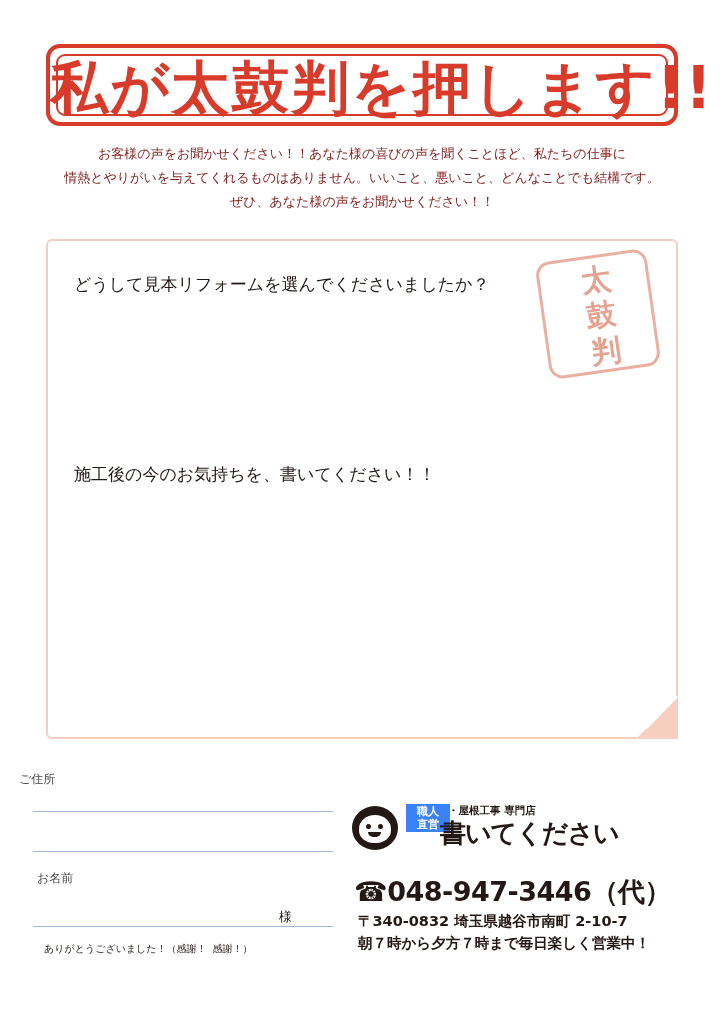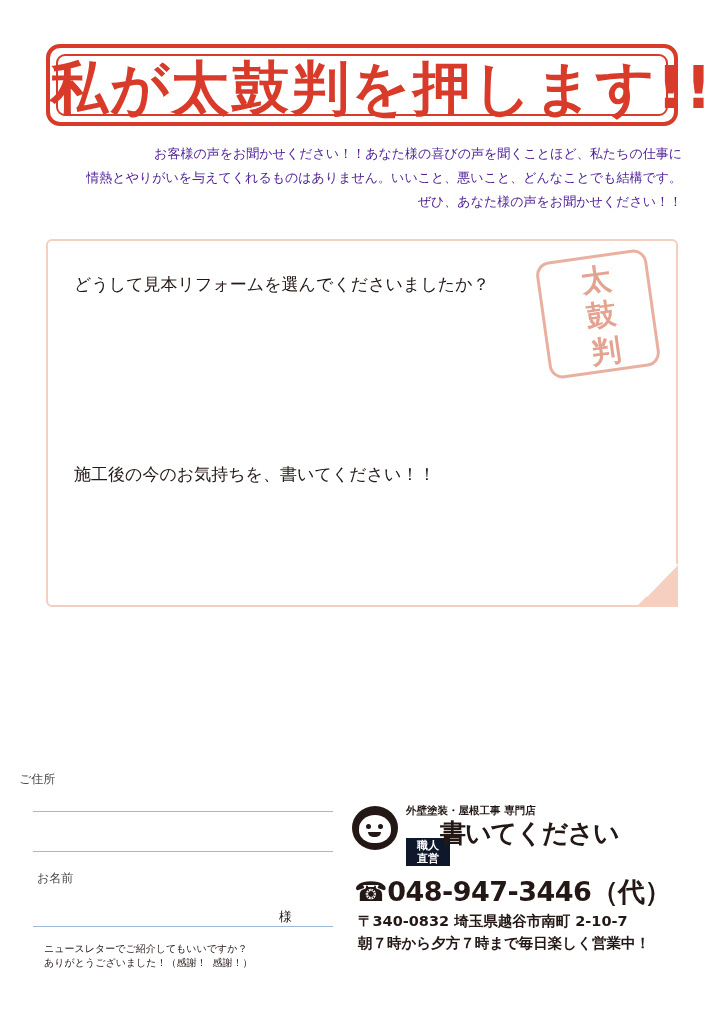--- a/index.html
+++ b/index.html
@@ -52,35 +52,35 @@
     letter-spacing: 2px;
     white-space: nowrap;
   }
 
   
   .intro {
     position: absolute;
     left: 42px;
     top: 142px;
     width: 640px;
-    text-align: right;
+    text-align: center;
     font-family: "DejaVu Sans", sans-serif;
     font-size: 13px;
     line-height: 24px;
-    color: #4c1d95;
+    color: #7f1d1d;
   }
   .intro div { white-space: nowrap; }
 
   
   .answer-box {
     position: absolute;
     left: 46px;
     top: 239px;
     width: 632px;
-    height: 368px;
+    height: 500px;
     border: 2px solid #f3cfc2;
     border-radius: 6px;
     box-sizing: border-box;
     background: #ffffff;
   }
   
   .fold {
     position: absolute;
     right: -2px;
     bottom: -2px;
@@ -243,24 +243,24 @@
     top: 2px;
     font-family: "DejaVu Sans", sans-serif;
     font-size: 10.5px;
     font-weight: bold;
     color: #231815;
     white-space: nowrap;
   }
   .badge {
     position: absolute;
     left: 54px;
-    top: 36px;
+    top: 2px;
     width: 44px;
     height: 28px;
-    background: #0f172a;
+    background: #3b82f6;
     color: #ffffff;
     font-family: "DejaVu Sans", sans-serif;
     font-size: 11px;
     font-weight: bold;
     line-height: 13px;
     text-align: center;
     padding-top: 1px;
     box-sizing: border-box;
   }
   .badge span { display: block; }
@@ -339,21 +339,20 @@
 
 <div class="field-label addr-label">ご住所</div>
 <div class="rule rule-1"></div>
 <div class="rule rule-2"></div>
 
 <div class="field-label name-label">お名前</div>
 <div class="sama">様</div>
 <div class="rule rule-3"></div>
 
 <div class="consent">
-  <div>ニュースレターでご紹介してもいいですか？</div>
   <div>ありがとうございました！（感謝！ 感謝！）</div>
 </div>
 
 <div class="company">
   <div class="logo-row">
     <div class="logo-mark">
       <div class="face"></div>
       <div class="inner"></div>
       <div class="eye-l"></div>
       <div class="eye-r"></div>

